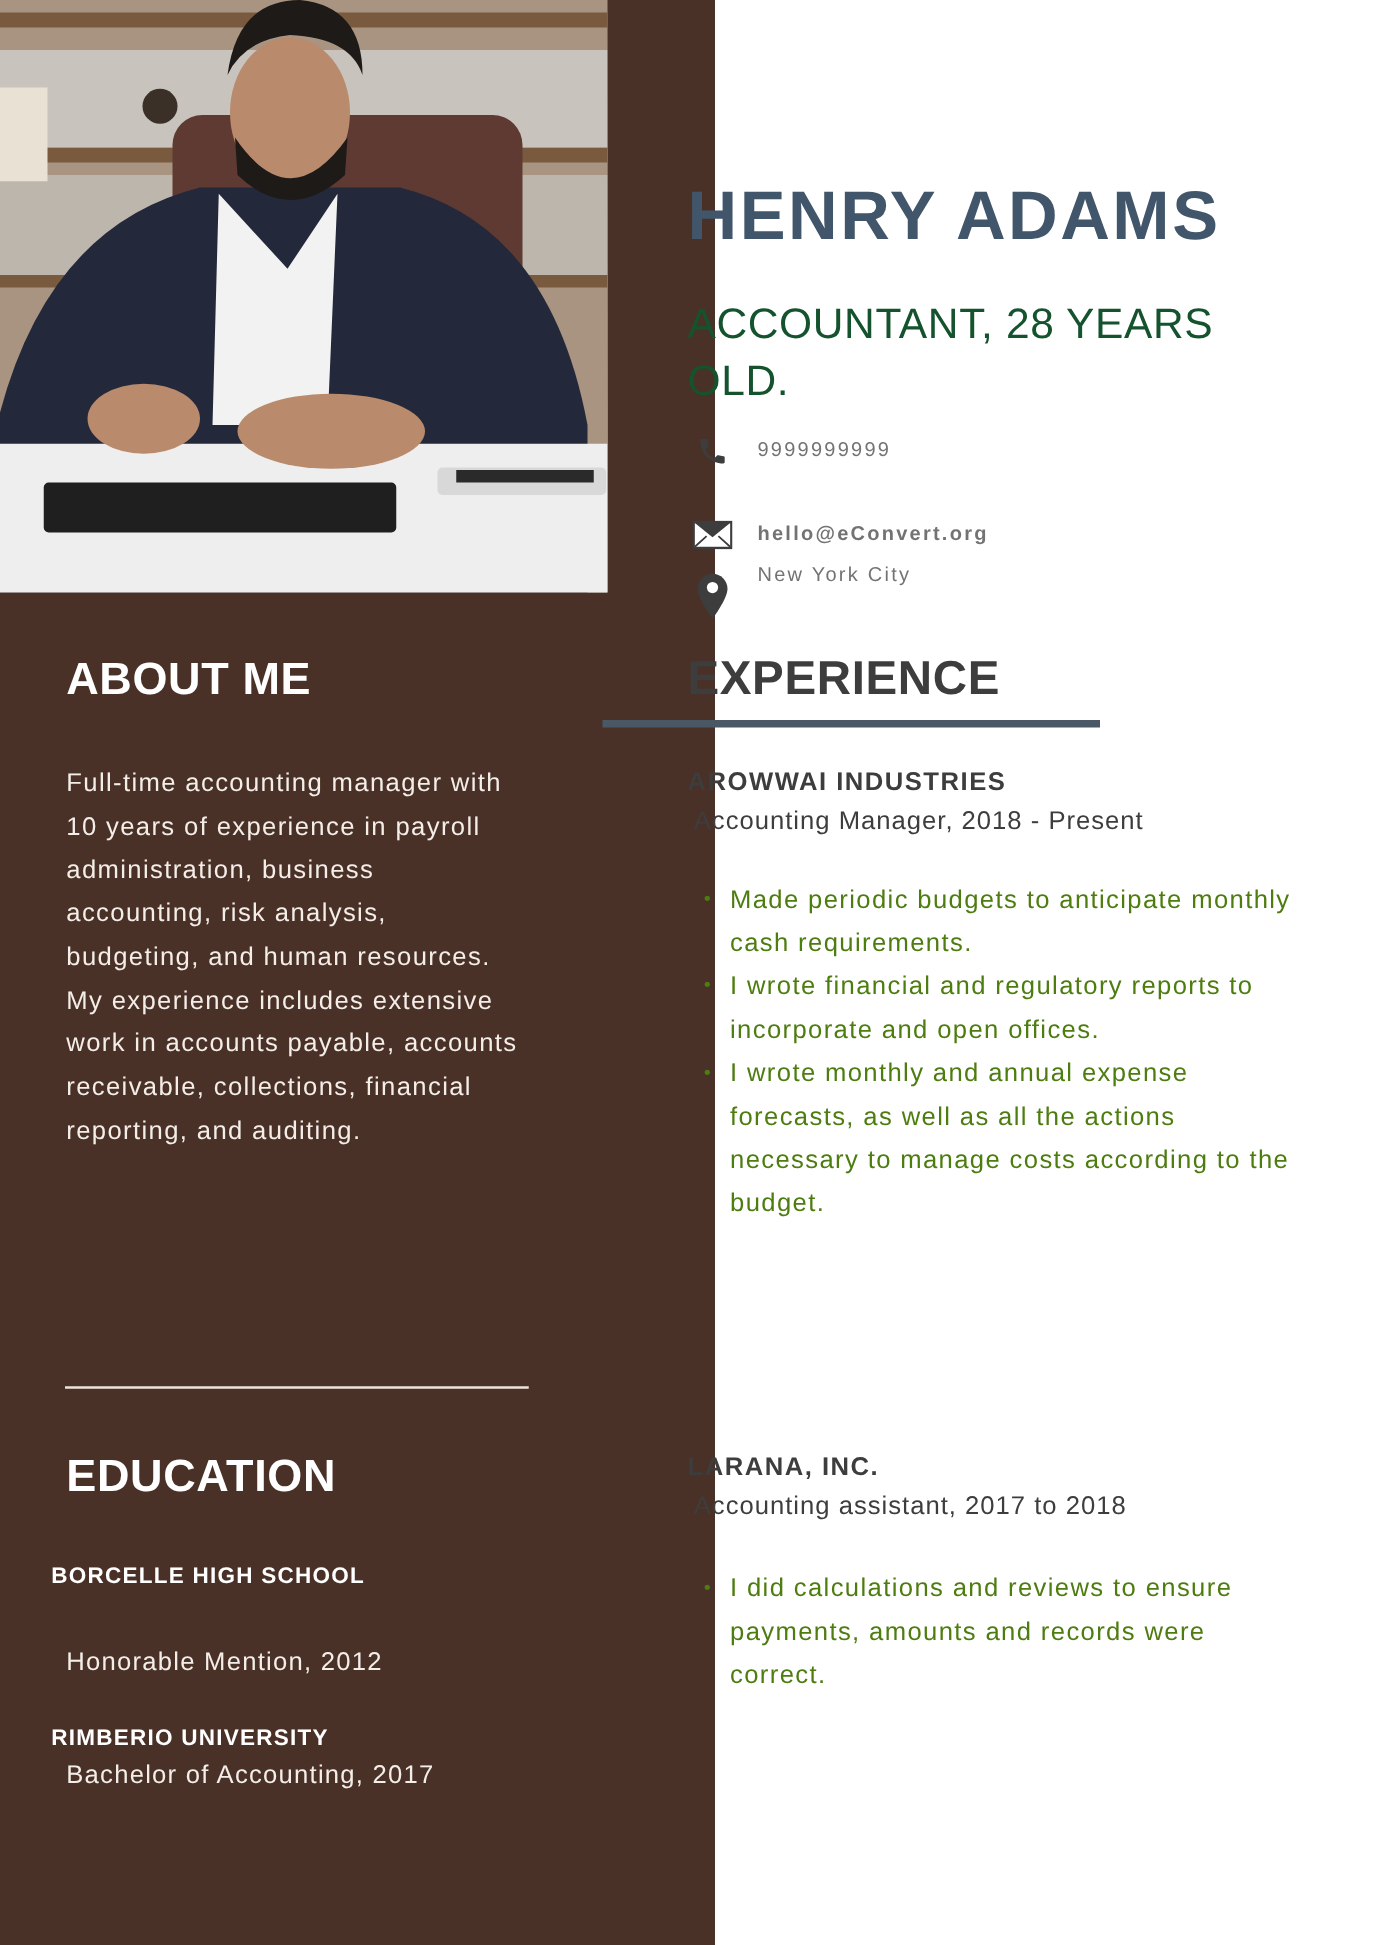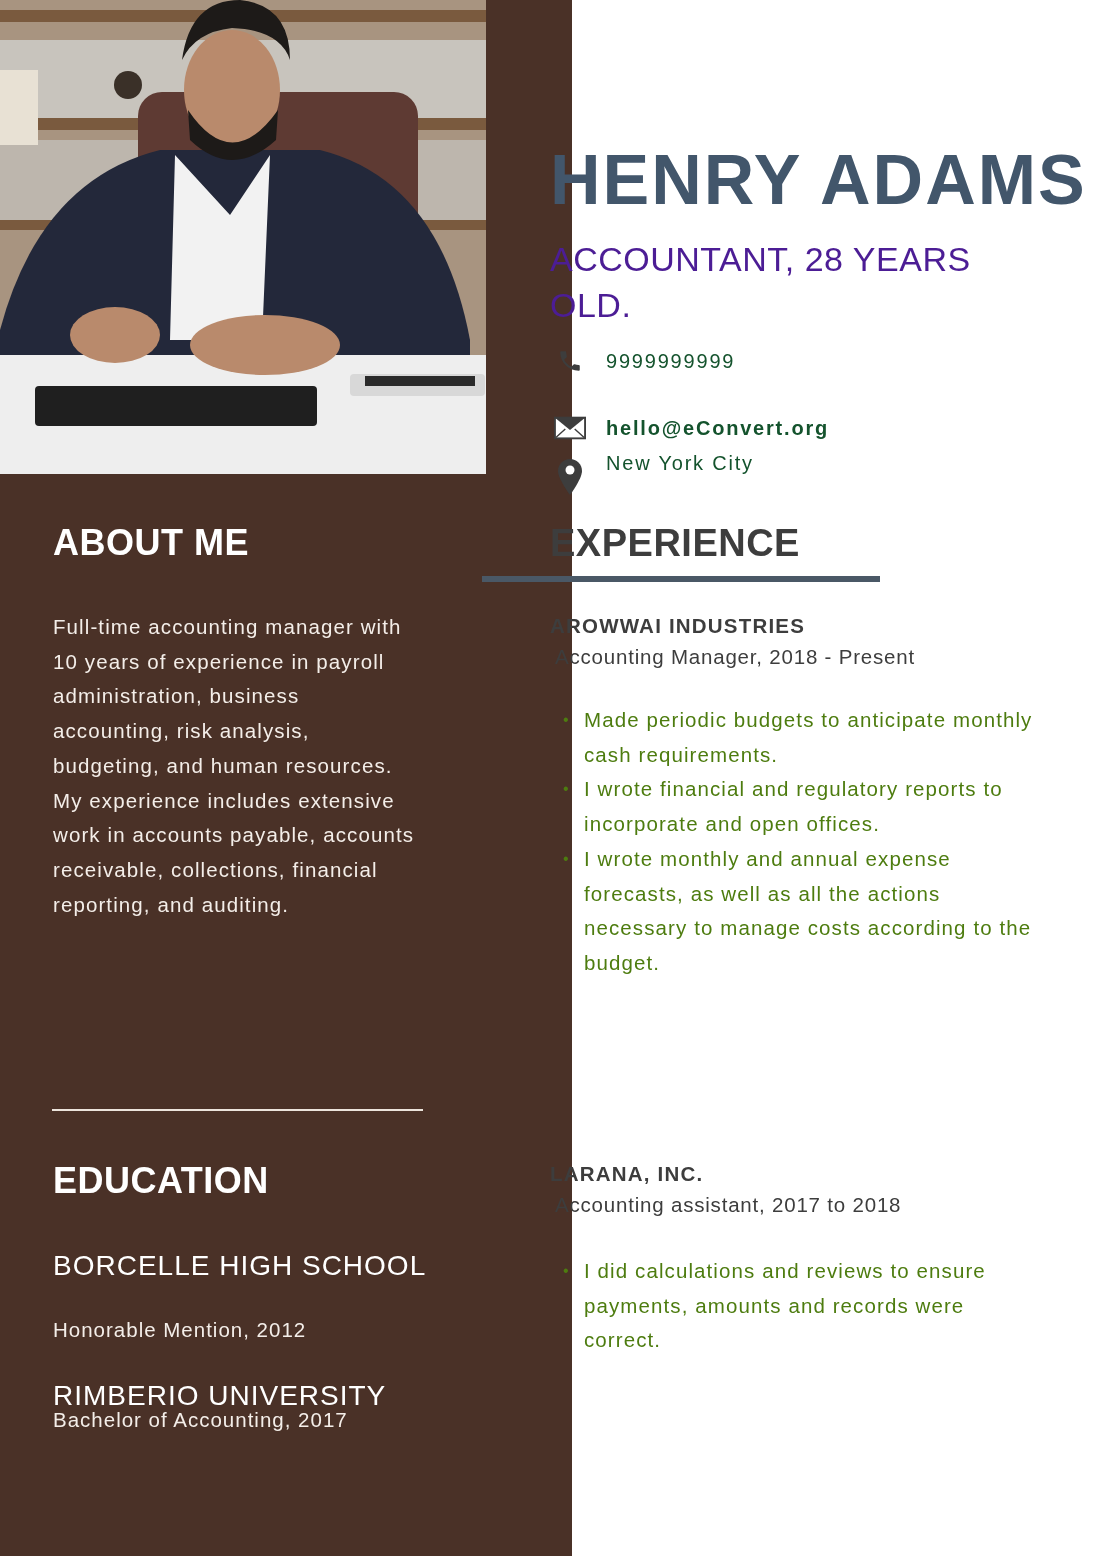--- a/index.html
+++ b/index.html
@@ -6,28 +6,28 @@
   body { width:1100px; height:1556px; position:relative; background:#ffffff; overflow:hidden;
          font-family:"Liberation Sans", "DejaVu Sans", sans-serif; }
   .left { position:absolute; left:0; top:0; width:572px; height:1556px; background:#4a3127; }
   .photo { position:absolute; left:0; top:0; width:486px; height:474px; overflow:hidden;
            background:linear-gradient(180deg,#8a7563 0%,#b3a596 30%,#c9c4bd 60%,#e6e6e6 80%,#f0f0f0 100%); }
   .photo svg { position:absolute; left:0; top:0; }
   .h-left { position:absolute; left:53px; color:#ffffff; font-weight:bold; font-size:36px; letter-spacing:0.5px; margin:0; }
   .about-text { position:absolute; left:53px; top:610px; width:370px; color:#f4eee9; font-size:20.5px;
                 line-height:34.7px; letter-spacing:1.1px; margin:0; }
   .divider { position:absolute; left:52px; top:1109px; width:371px; height:2px; background:#ece4dc; }
-  .edu-school { position:absolute; left:53px; color:#ffffff; font-weight:normal; font-size:28px; letter-spacing:1px; margin:0; }
+  .edu-school { position:absolute; left:41px; color:#ffffff; font-weight:bold; font-size:18px; letter-spacing:1px; margin:0; }
   .edu-detail { position:absolute; left:53px; color:#f4eee9; font-size:20.5px; letter-spacing:1px; margin:0; }
 
-  .name { position:absolute; left:550px; top:140px; color:#42566b; font-weight:bold; font-size:70px; letter-spacing:2px; margin:0; }
-  .title { position:absolute; left:550px; top:236px; width:480px; color:#4c1d95; font-size:34px; line-height:46px; letter-spacing:0.5px; margin:0; }
+  .name { position:absolute; left:550px; top:140px; color:#42566b; font-weight:bold; font-size:55px; letter-spacing:2px; margin:0; }
+  .title { position:absolute; left:550px; top:236px; width:480px; color:#14532d; font-size:34px; line-height:46px; letter-spacing:0.5px; margin:0; }
   .contact { position:absolute; left:554px; display:flex; align-items:center; }
   .contact .ico { width:32px; height:32px; display:flex; align-items:center; justify-content:center; }
-  .contact .txt { position:absolute; left:52px; color:#14532d; font-size:20px; letter-spacing:1.8px; white-space:nowrap; }
+  .contact .txt { position:absolute; left:52px; color:#737373; font-size:16px; letter-spacing:1.8px; white-space:nowrap; }
   .exp-h { position:absolute; left:550px; top:522px; color:#3d3d3d; font-weight:bold; font-size:38px; margin:0; letter-spacing:0.5px; }
   .exp-line { position:absolute; left:482px; top:576px; width:398px; height:6px; background:#4a5866; }
   .company { position:absolute; left:550px; color:#3d3d3d; font-weight:bold; font-size:20.5px; letter-spacing:1.2px; margin:0; }
   .role { position:absolute; left:555px; color:#3d3d3d; font-size:20.5px; letter-spacing:0.8px; margin:0; }
   .bullets { position:absolute; left:566px; width:470px; margin:0; padding:0; list-style:none; }
   .bullets li { position:relative; padding-left:18px; color:#4d7c0f; font-size:20.5px; line-height:34.7px; letter-spacing:1.1px; }
   .bullets li::before { content:"•"; position:absolute; left:-3px; top:0; font-size:16px; }
 </style>
 </head>
 <body>

